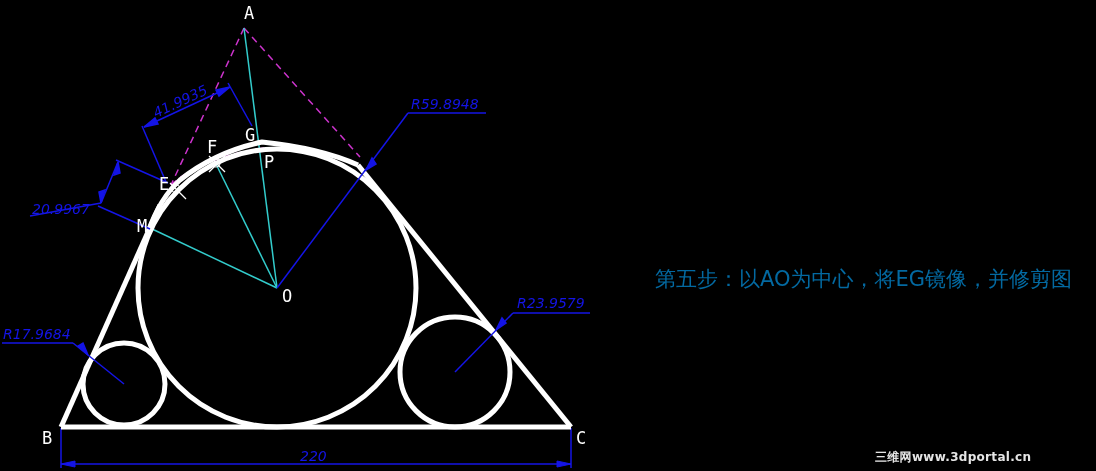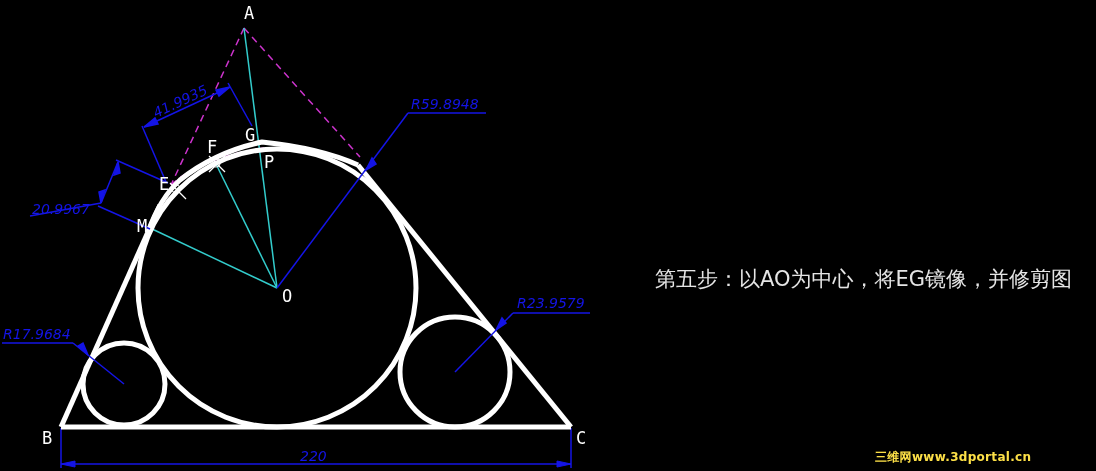--- a/index.html
+++ b/index.html
@@ -3,26 +3,26 @@
   <meta charset="utf-8">
   <style>
     html, body { margin: 0; padding: 0; background: #000; }
     body { width: 1096px; height: 471px; overflow: hidden; position: relative; }
     #canvas { position: absolute; left: 0; top: 0; width: 1096px; height: 471px; }
     .lbl { font-family: "DejaVu Sans Mono", monospace; fill: #ffffff; font-size: 17px; }
     .dim { font-family: "DejaVu Sans", sans-serif; fill: #1414e6; font-size: 14px; font-style: italic; }
     .step {
       position: absolute; left: 655px; top: 262px; width: 430px;
       font-family: "DejaVu Sans", sans-serif; font-size: 21px; line-height: 34px;
-      color: #e5e5e5; letter-spacing: 0px;
+      color: #0369a1; letter-spacing: 0px;
     }
     .watermark {
       position: absolute; left: 875px; top: 449px;
       font-family: "DejaVu Sans", sans-serif; font-size: 12px; font-weight: bold;
-      color: #fde047; letter-spacing: 0.3px;
+      color: #e5e5e5; letter-spacing: 0.3px;
     }
   </style>
 </head>
 <body>
 
 <svg id="canvas" viewBox="0 0 1096 471" xmlns="http://www.w3.org/2000/svg">
 
   <g stroke="#1414e6" fill="#1414e6">
     <line x1="61" y1="428" x2="61" y2="468" stroke-width="1.5"></line>
     <line x1="571" y1="428" x2="571" y2="468" stroke-width="1.5"></line>

